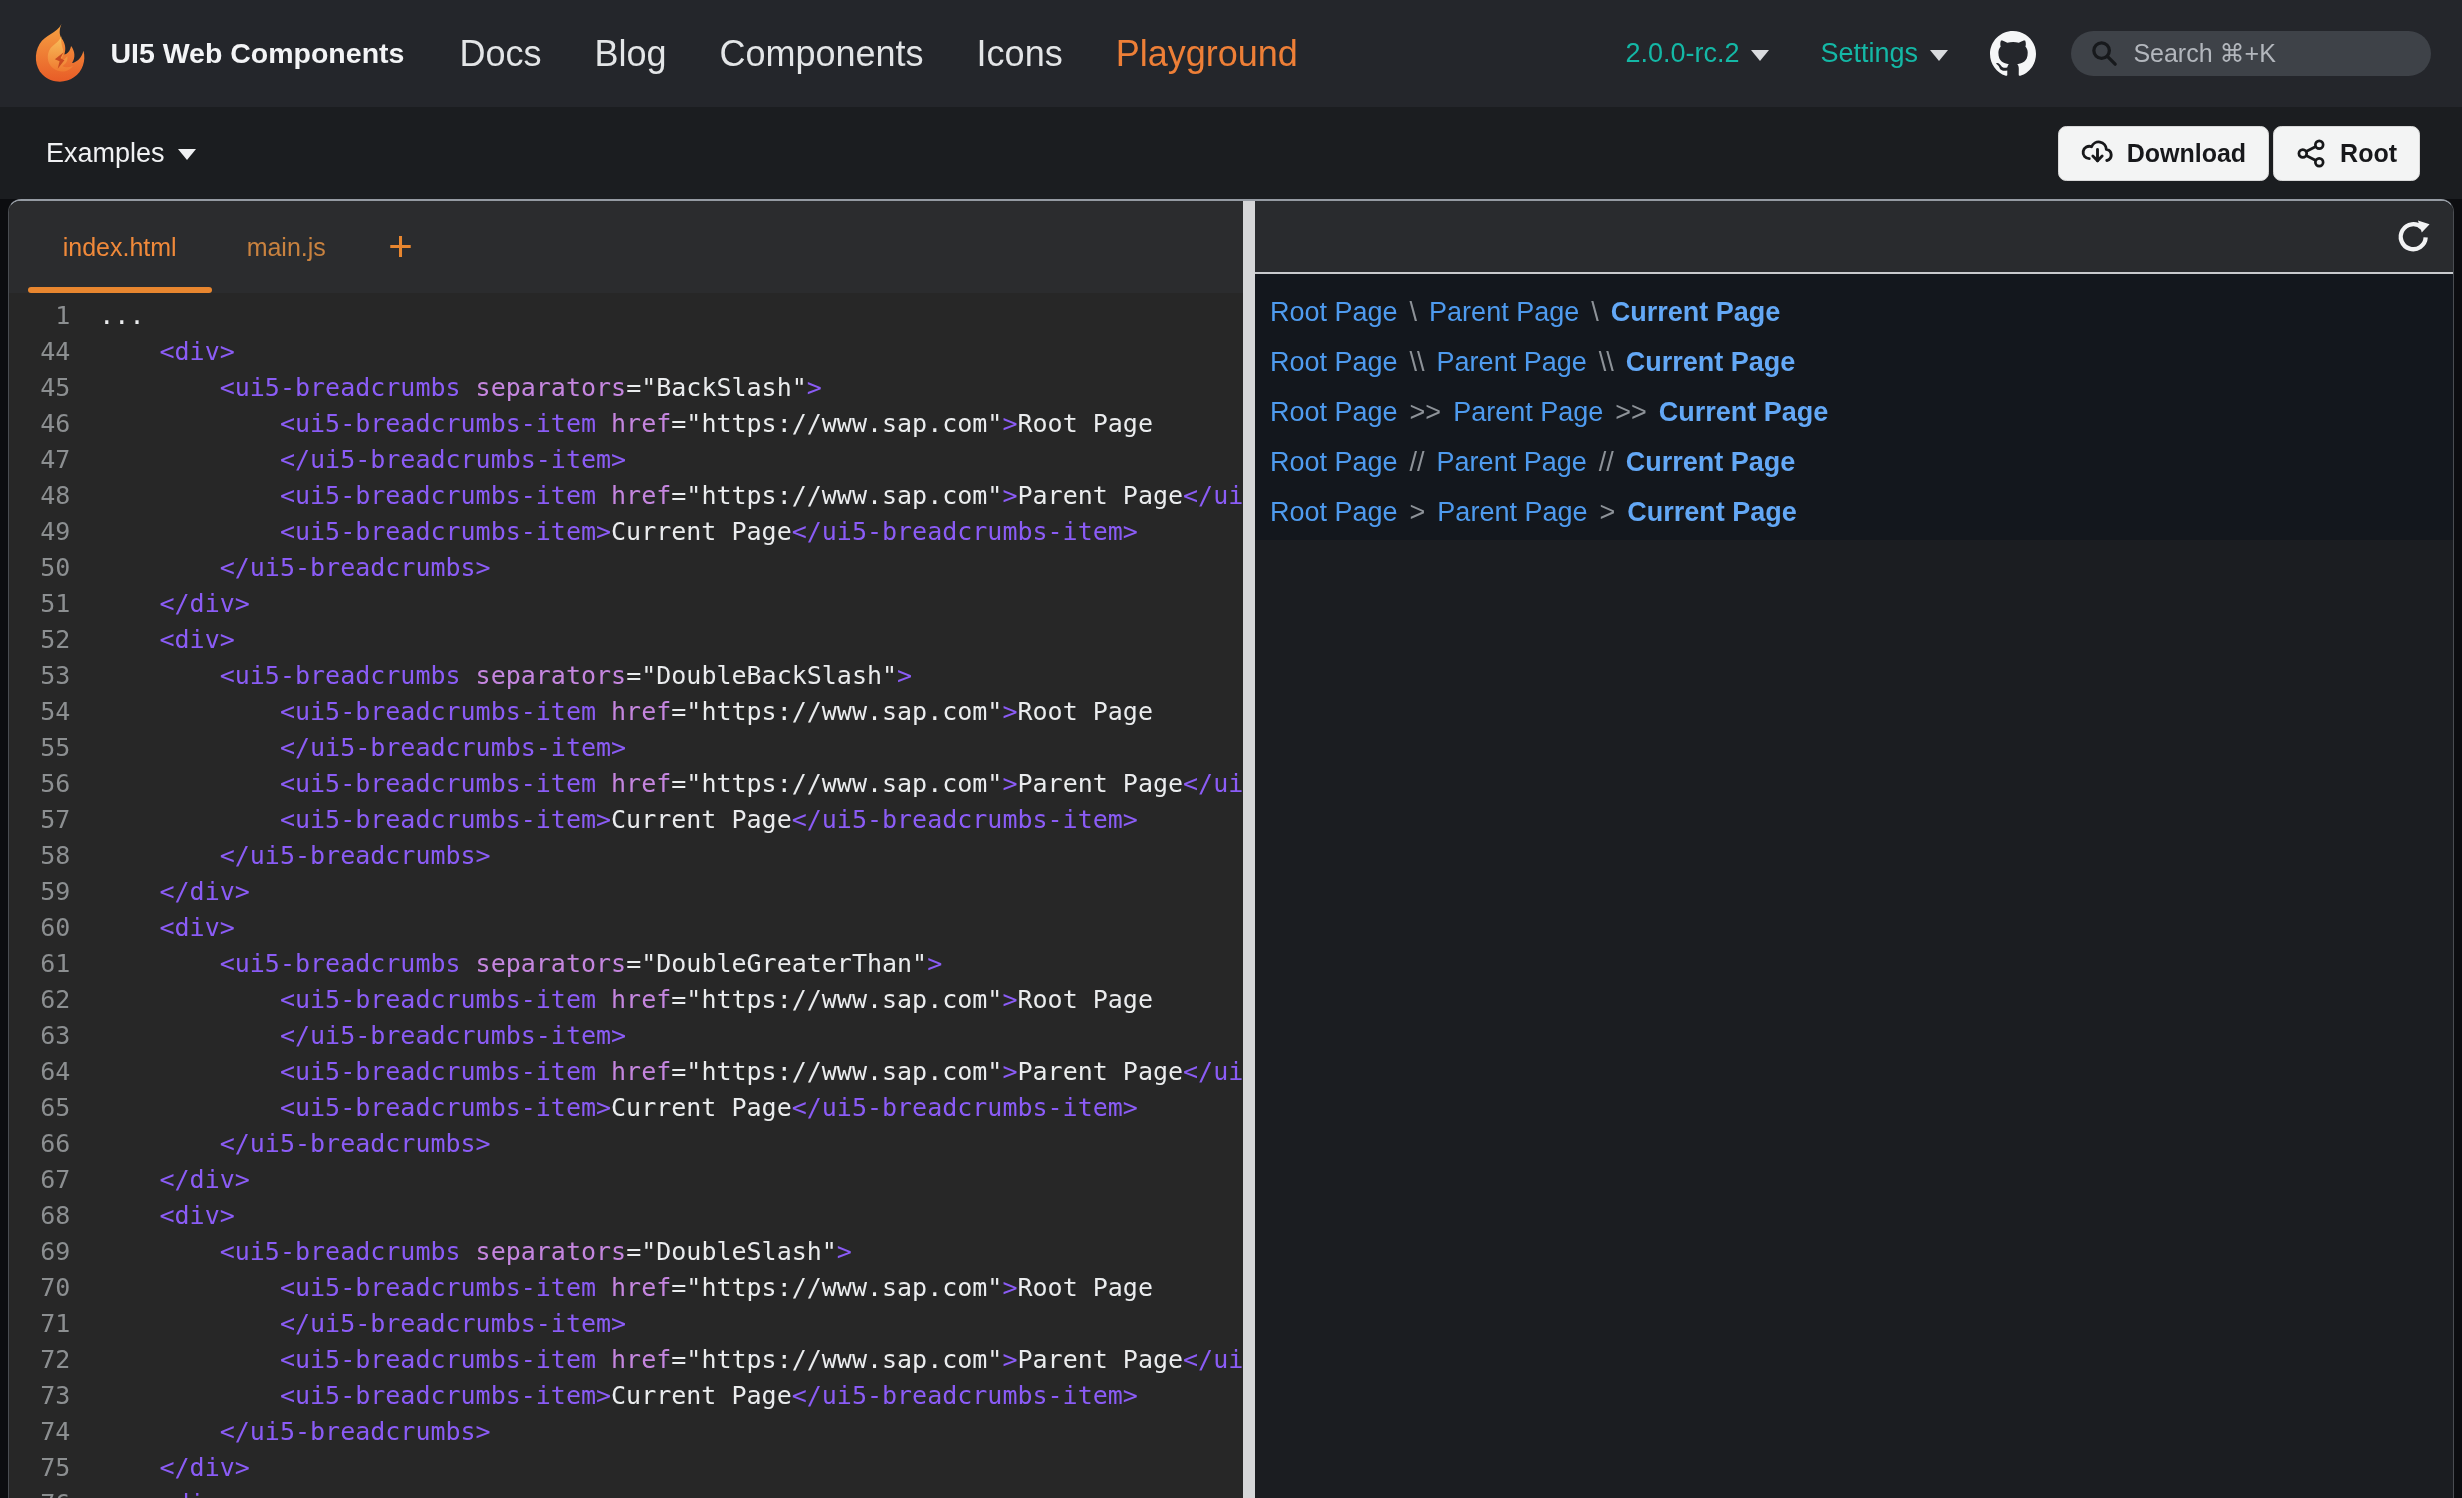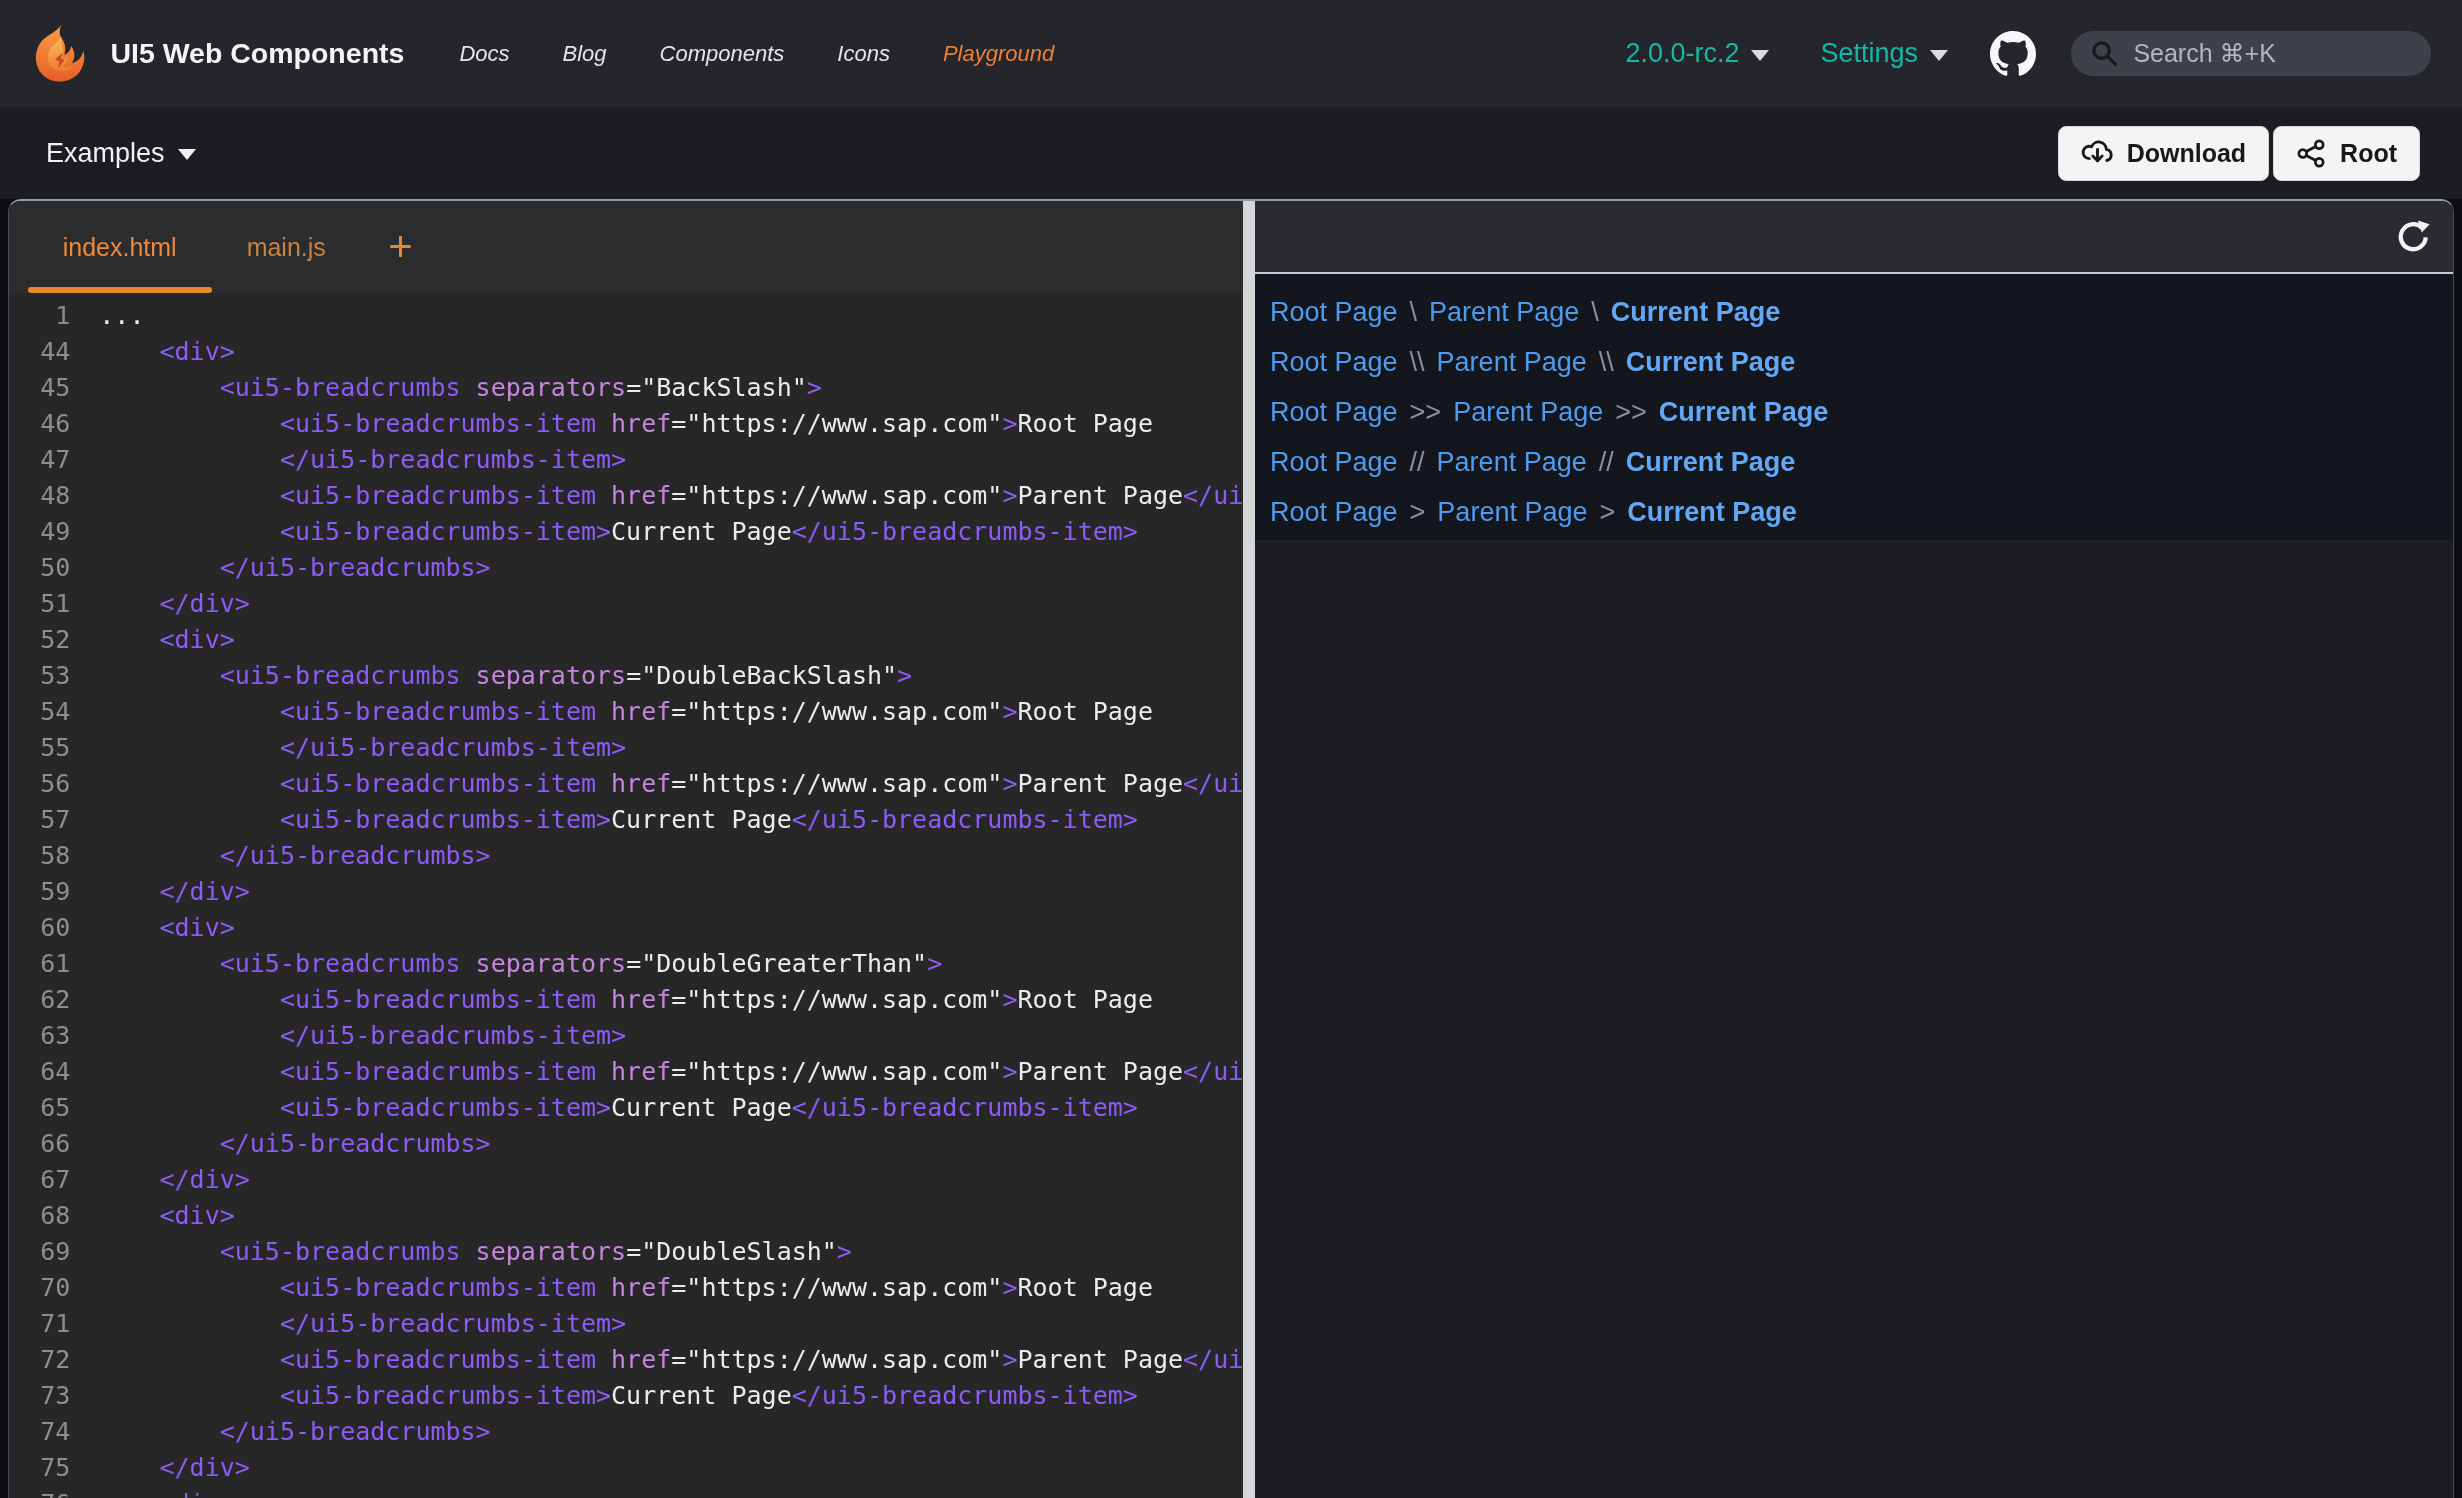--- a/index.html
+++ b/index.html
@@ -4,21 +4,21 @@
 <style>
   * { margin:0; padding:0; box-sizing:border-box; }
   html,body { width:2462px; height:1498px; overflow:hidden; background:#0c0d10;
     font-family:"Liberation Sans","DejaVu Sans",sans-serif; }
 
   
   .navbar { height:107px; background:#24262b; display:flex; align-items:center; padding:12px 31px; }
   .logo { width:61px; height:61px; flex:none; }
   .site-title { font-size:28.5px; font-weight:bold; color:#f3f4f6; margin-left:18.4px; white-space:nowrap; }
   .nav { display:flex; gap:53px; margin-left:55px; }
-  .navlink { font-size:22px; color:#e3e5e7; cursor:pointer; white-space:nowrap;font-style:italic; }
+  .navlink { font-size:36px; color:#e3e5e7; cursor:pointer; white-space:nowrap; }
   .navlink.active { color:#ee7f37; }
   .spacer { flex:1; }
   .dd { display:flex; align-items:center; gap:12px; color:#14b8a6; font-size:27px; cursor:pointer; white-space:nowrap; }
   .dd + .dd { margin-left:51px; }
   .caret { width:0; height:0; border-left:9.2px solid transparent; border-right:9.2px solid transparent;
     border-top:11px solid #d9dbde; margin-top:3.7px; }
   .gh { margin-left:42px; width:46px; height:46px; cursor:pointer; }
   .search { margin-left:35px; width:360px; height:45px; border-radius:30px; background:#3e4248;
     display:flex; align-items:center; padding:0 18.4px; gap:13px; cursor:text; }
   .search .ph { color:#b3b7bd; font-size:25px; }

